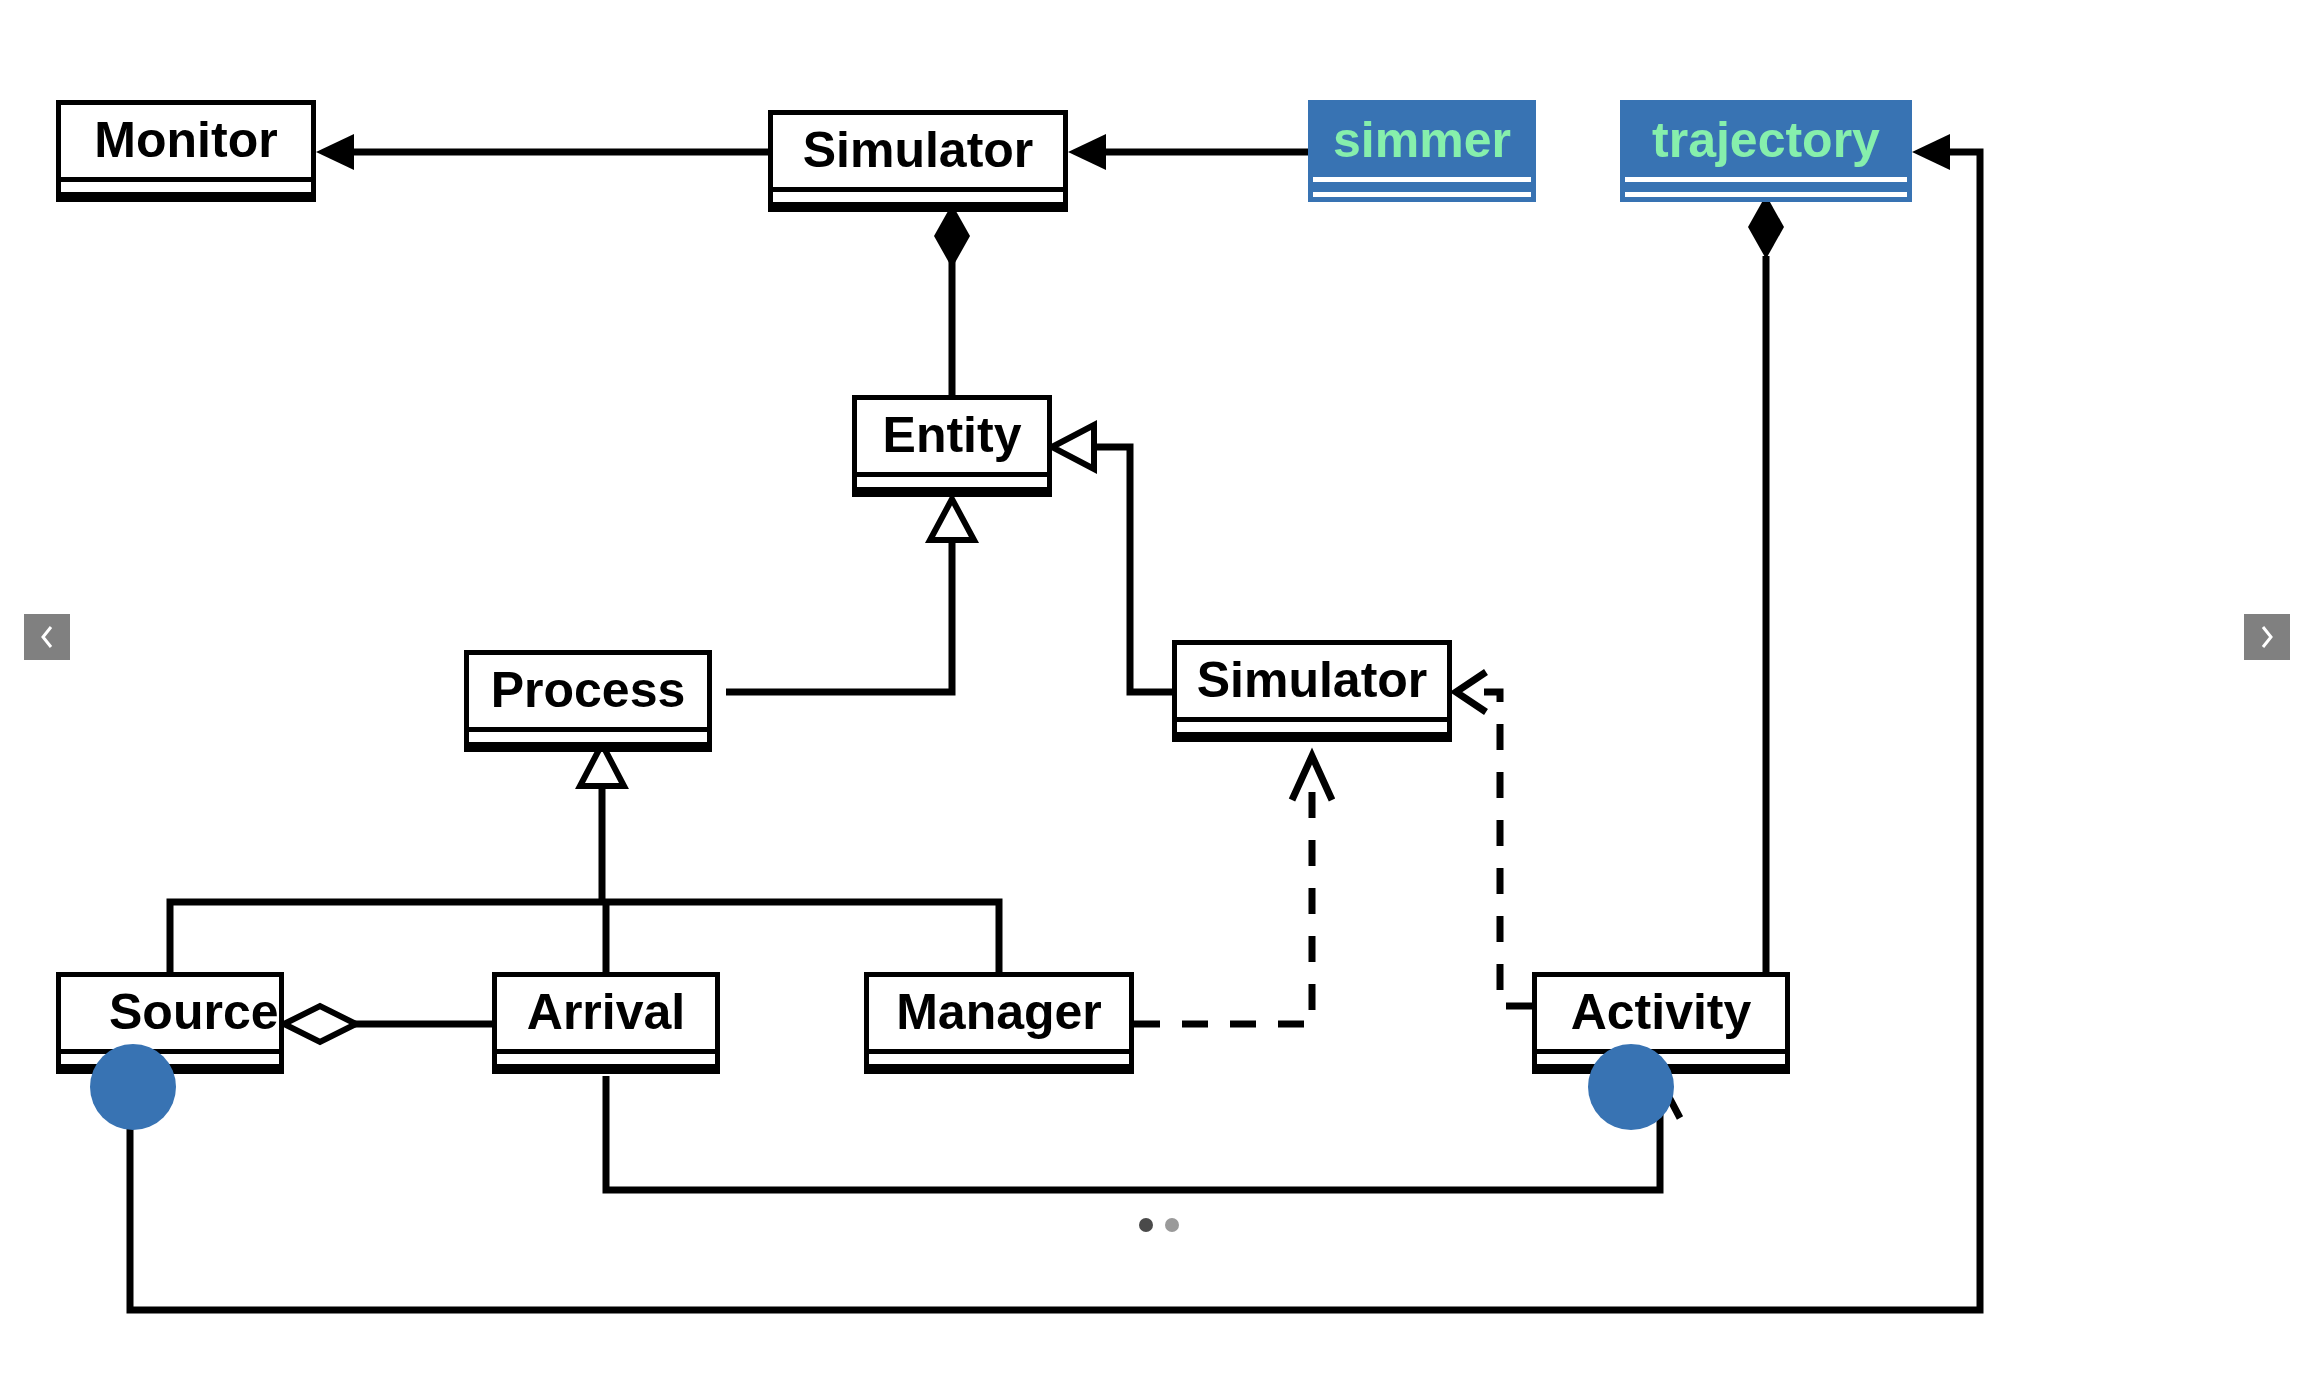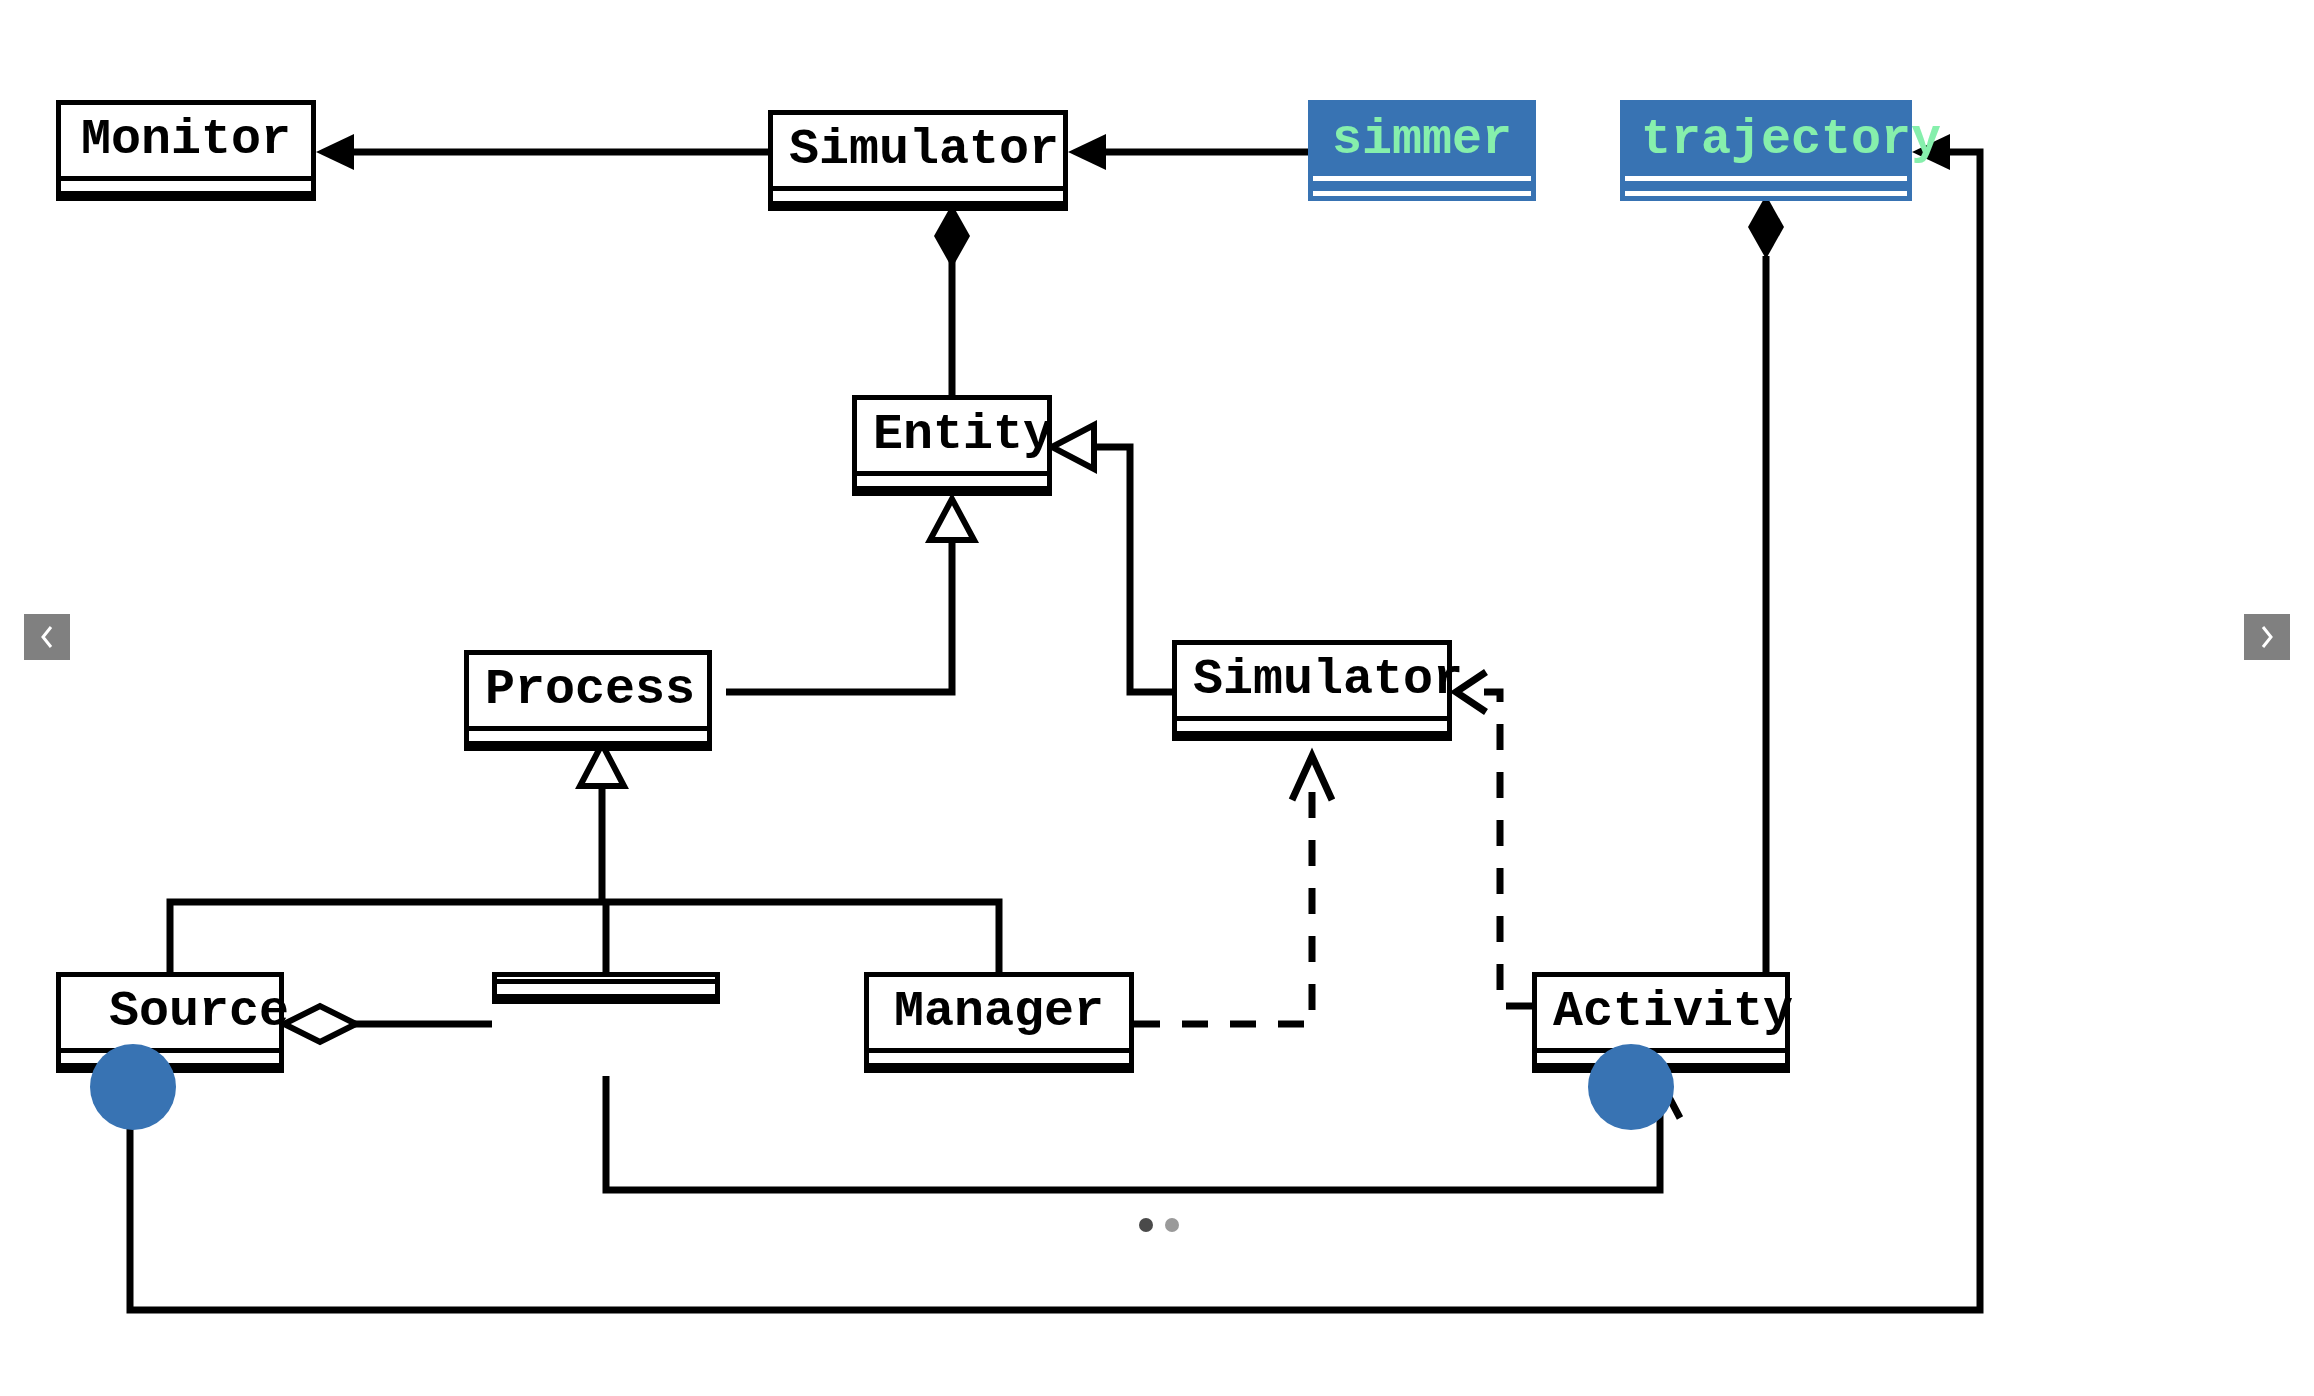--- a/index.html
+++ b/index.html
@@ -10,21 +10,20 @@
     background: #ffffff;
     font-family: "Helvetica Neue", Arial, sans-serif;
     position: relative;
     overflow: hidden;
   }
   .canvas {
     position: absolute;
     left: 0; top: 0;
     width: 2314px;
     height: 1396px;
-    font-family: Liberation Mono, monospace;
   }
   .uml-box {
     position: absolute;
     background: #ffffff;
     border: 5px solid #000;
     box-sizing: border-box;
     z-index: 10;
   }
   .uml-box.blue {
     background: #3873b3;
@@ -344,20 +343,21 @@
         <div class="compartment-gap"></div>
         <div class="compartment-sep"></div>
       </div>
       <div class="uml-box" style="left: 56px; top: 972px; width: 228px;">
         <div class="name" style="font-size: 50px; padding-left: 48px;">Source</div>
         <div class="compartment-sep"></div>
         <div class="compartment-gap"></div>
         <div class="compartment-sep"></div>
       </div>
       <div class="uml-box" style="left: 492px; top: 972px; width: 228px;">
+        <div class="name" style="font-size: 50px;">Arrival</div>
         <div class="compartment-sep"></div>
         <div class="compartment-gap"></div>
         <div class="compartment-sep"></div>
       </div>
       <div class="uml-box" style="left: 864px; top: 972px; width: 270px;">
         <div class="name" style="font-size: 50px;">Manager</div>
         <div class="compartment-sep"></div>
         <div class="compartment-gap"></div>
         <div class="compartment-sep"></div>
       </div>

